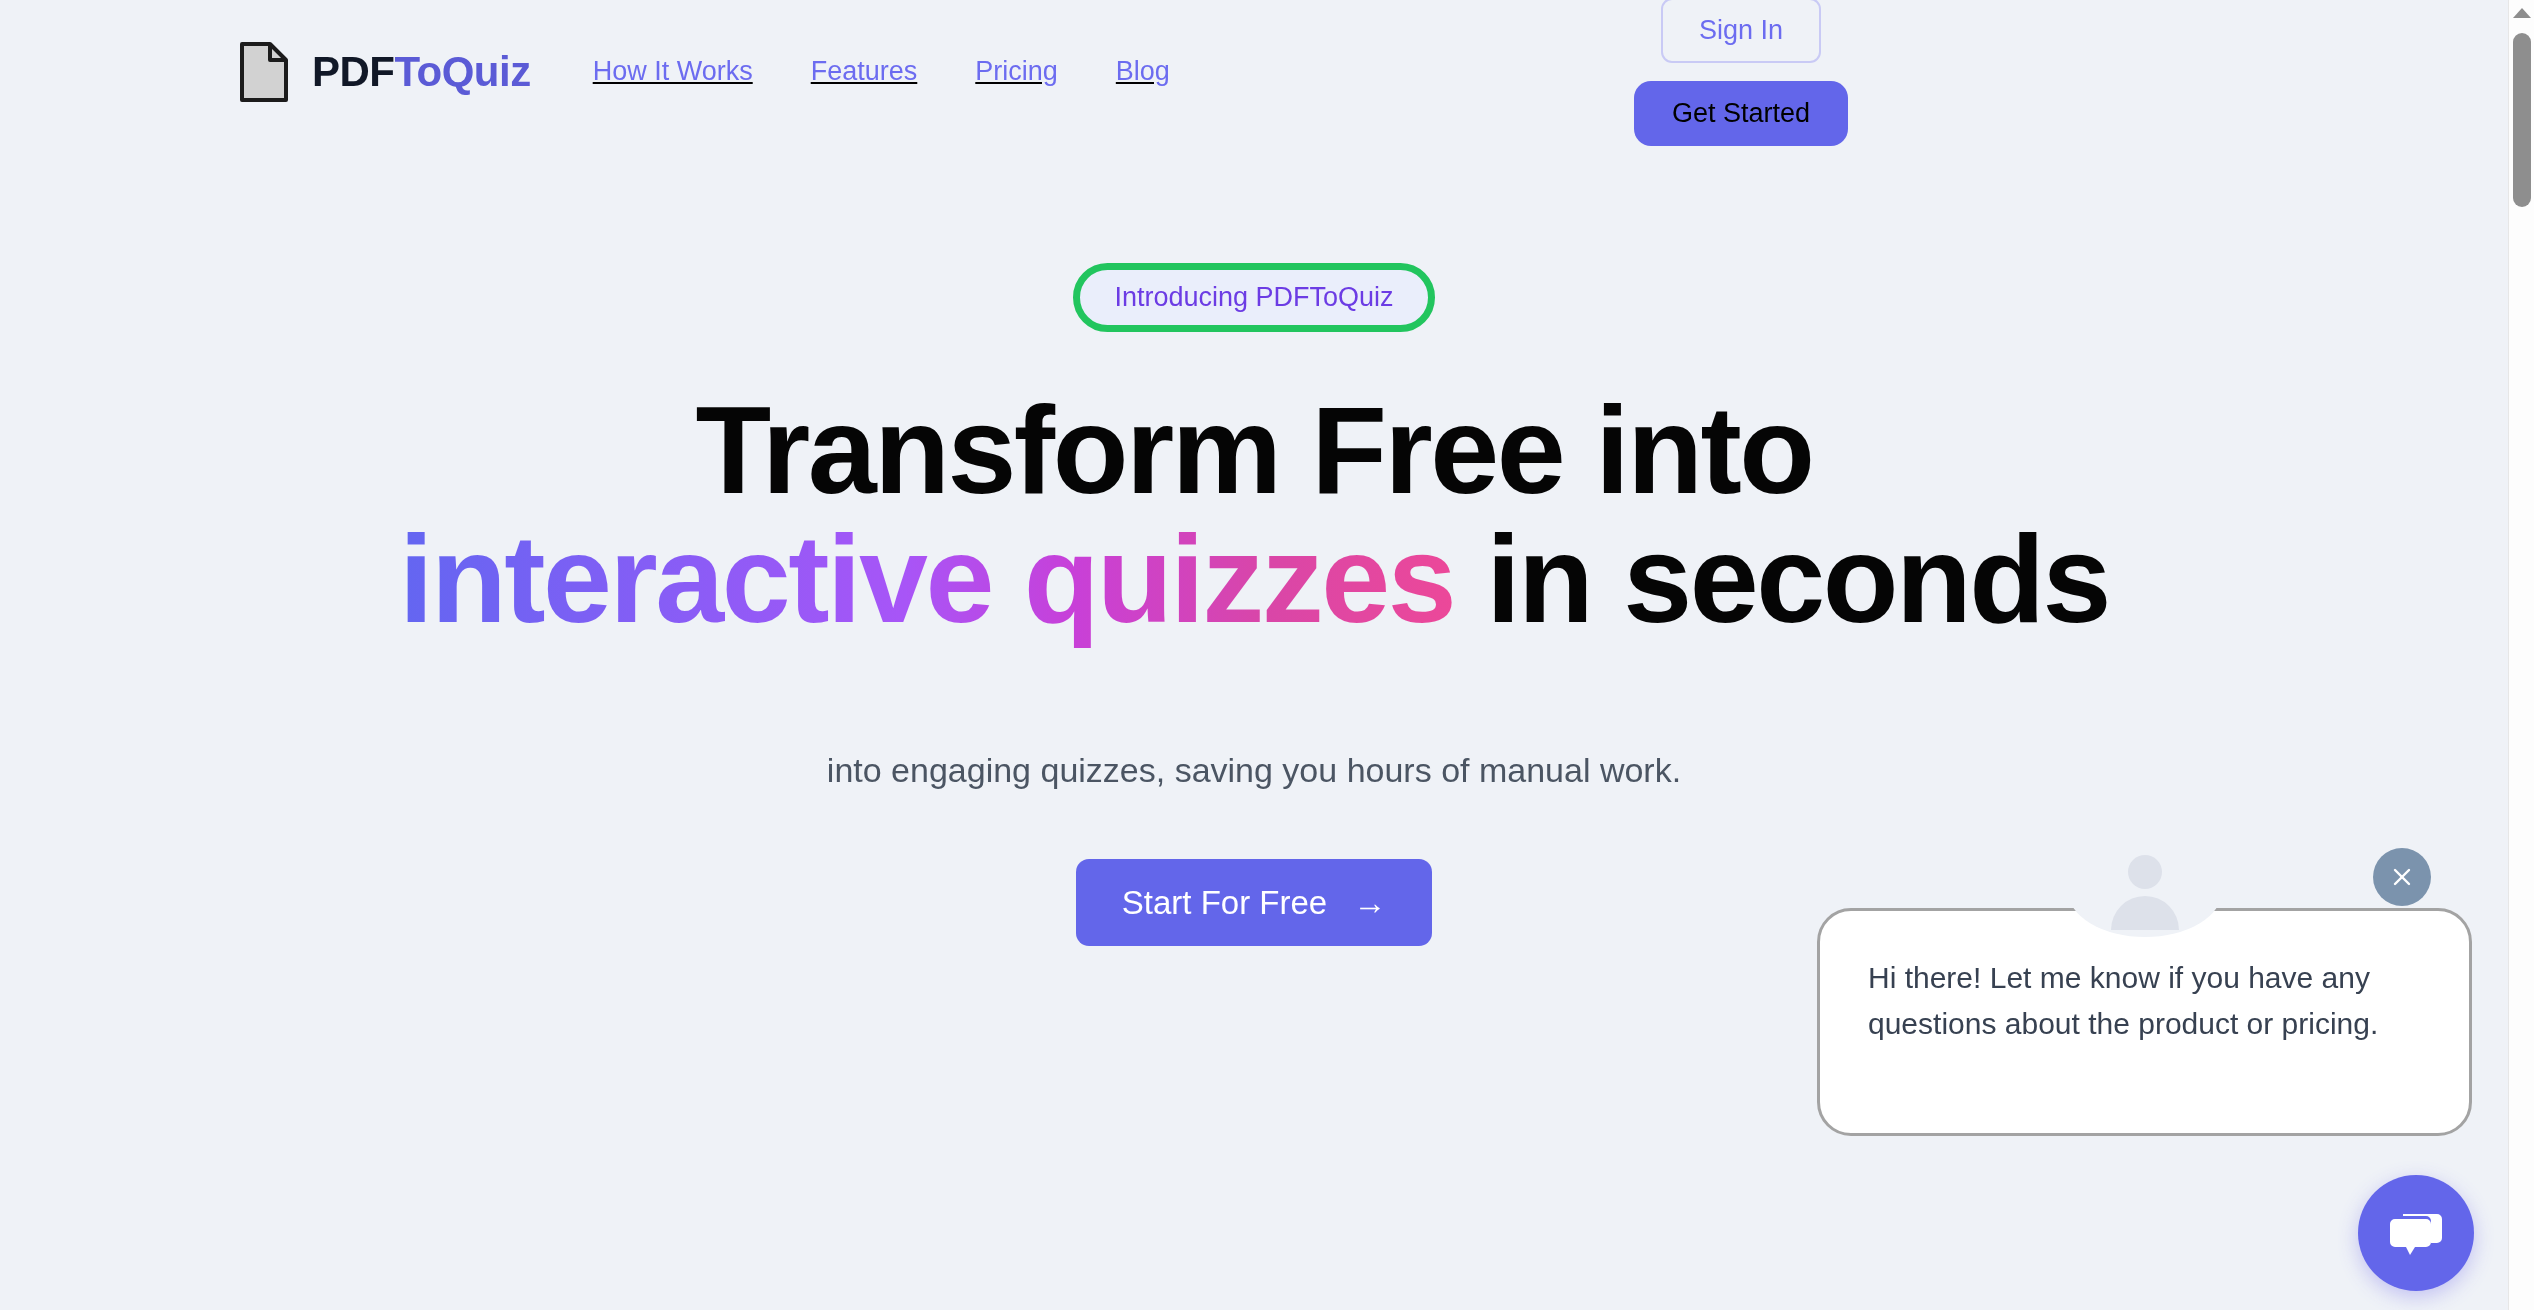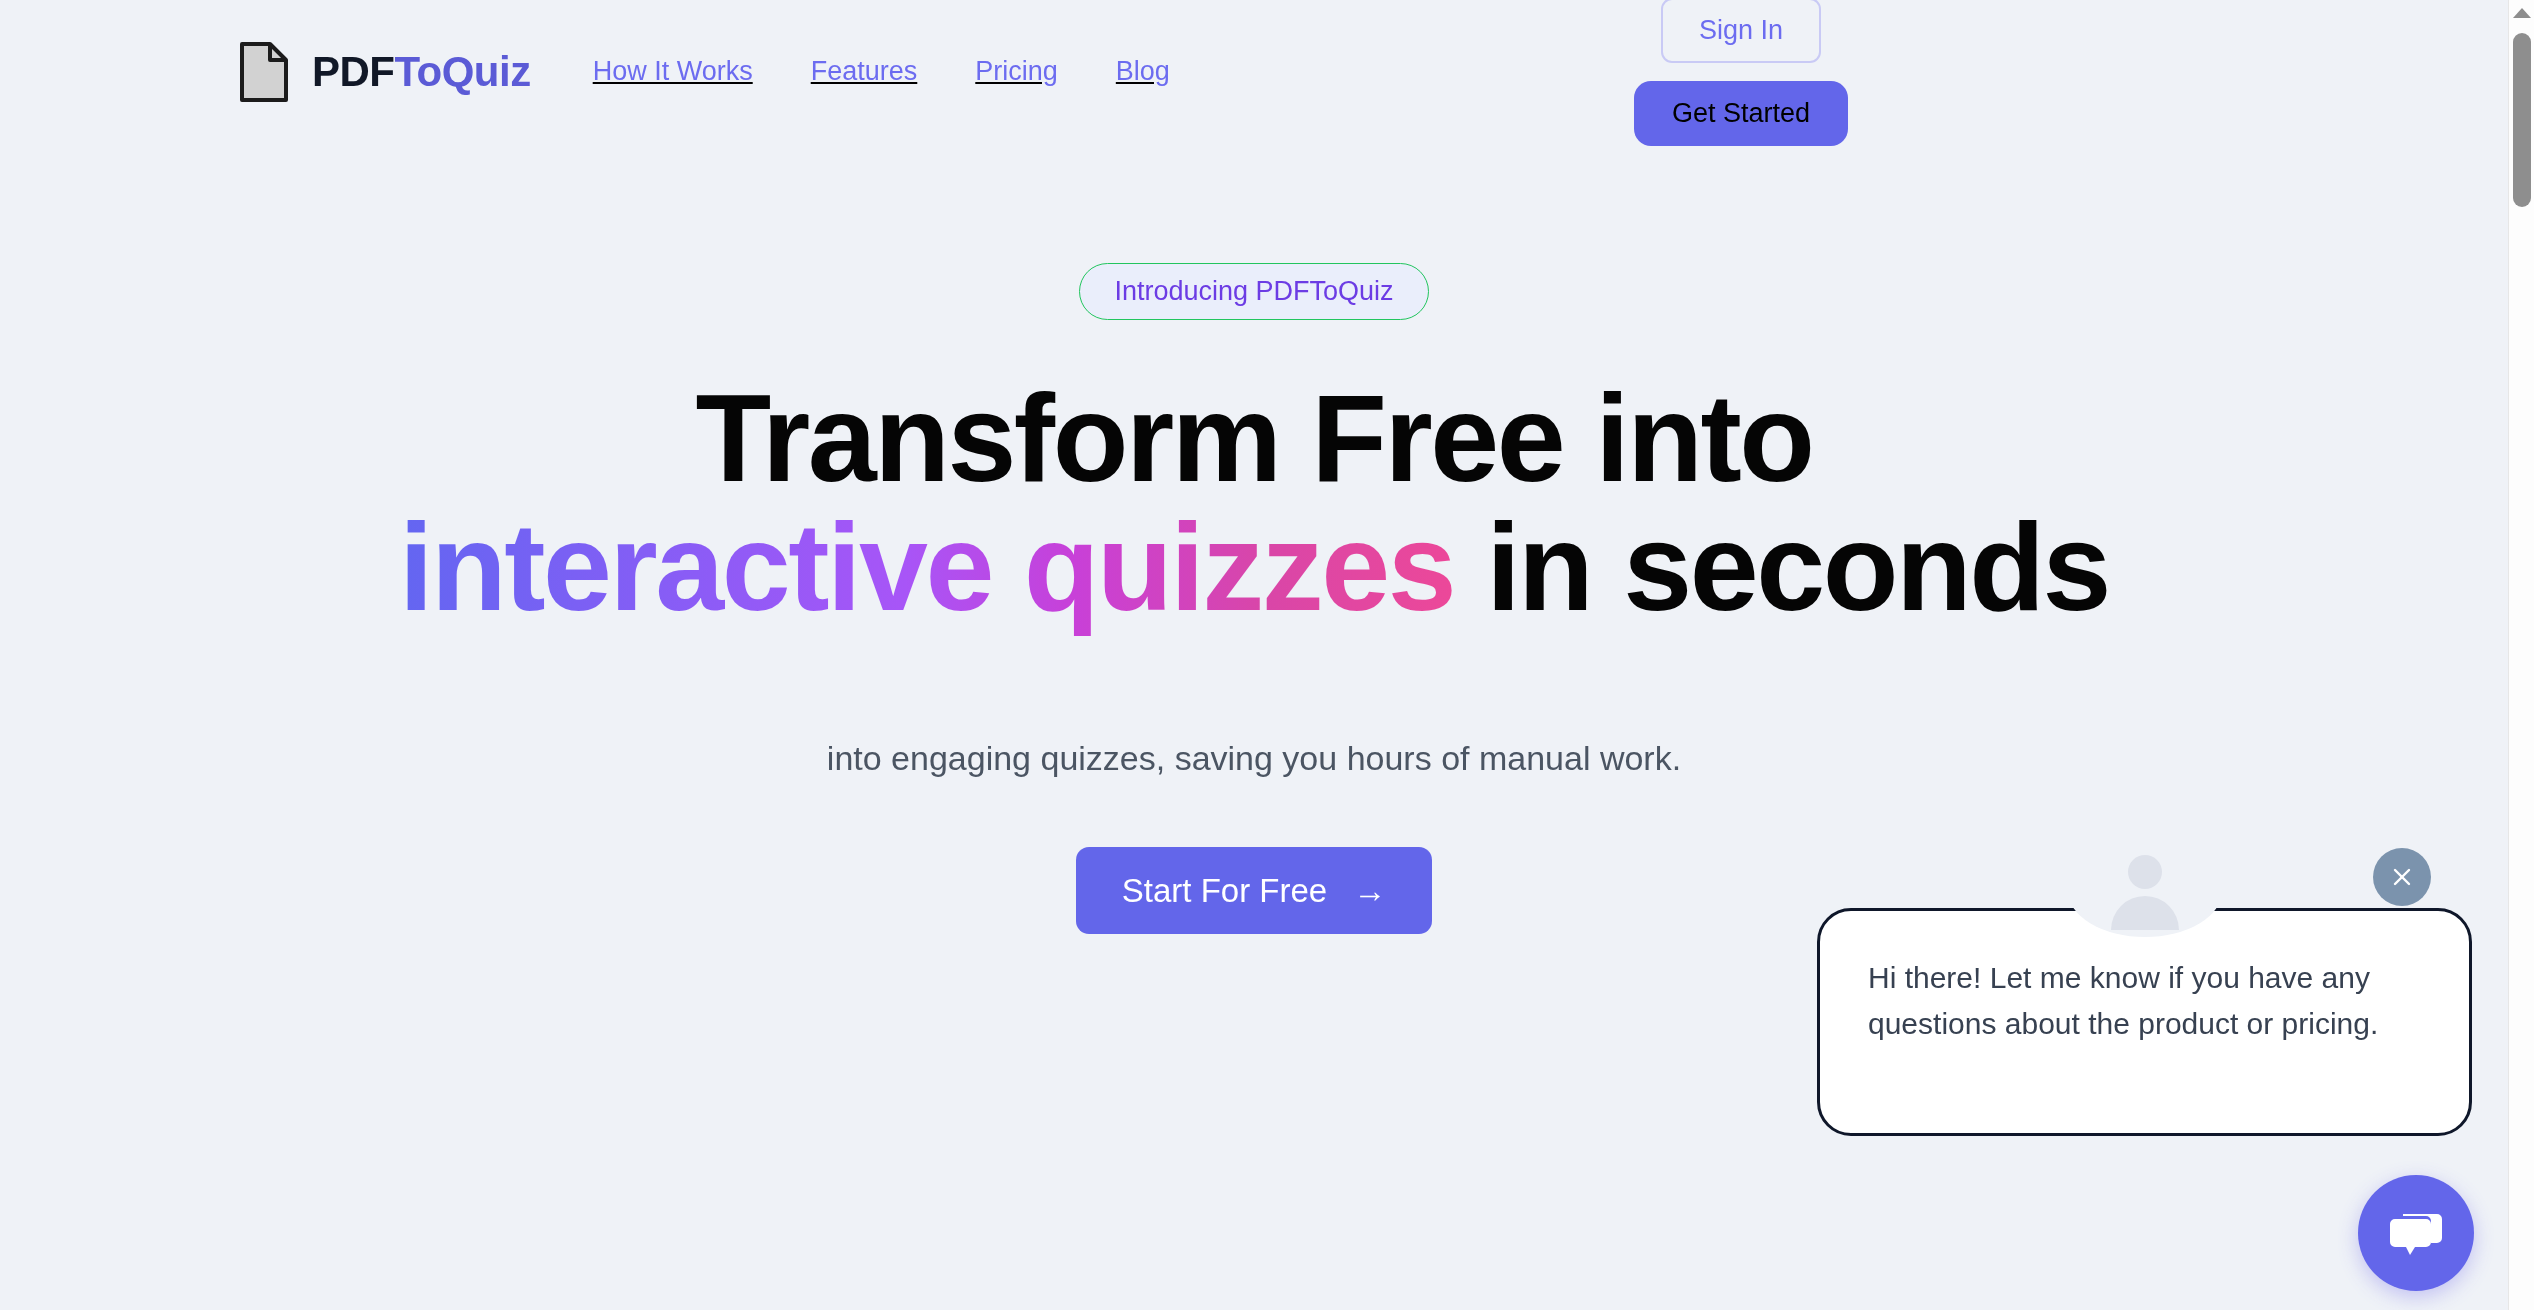--- a/index.html
+++ b/index.html
@@ -116,21 +116,21 @@
     position: absolute;
     top: 143px; left: 0;
     width: 2508px;
     text-align: center;
   }
 
   .hero-badge {
     display: inline-block;
     margin-top: 120px;
     background: #eaeefb;
-    border: 1px solid #22c55e;
+    border: 7px solid #22c55e;
     color: #6c3ce4;
     font-size: 27px;
     padding: 14px 34px;
     border-radius: 999px;
     line-height: 1;
     cursor: pointer;
   }
 
   .hero-title {
     margin-top: 54px;
@@ -184,21 +184,21 @@
   }
 
   
   .chat-bubble {
     position: absolute;
     left: 1817px;
     top: 908px;
     width: 655px;
     height: 228px;
     background: #ffffff;
-    border: 3px solid #0f172a;
+    border: 3px solid #a3a3a3;
     border-radius: 34px;
     padding: 44px 48px;
     box-sizing: border-box;
   }
 
   .chat-bubble-text {
     font-size: 30px;
     line-height: 1.53;
     color: #374151;
   }

